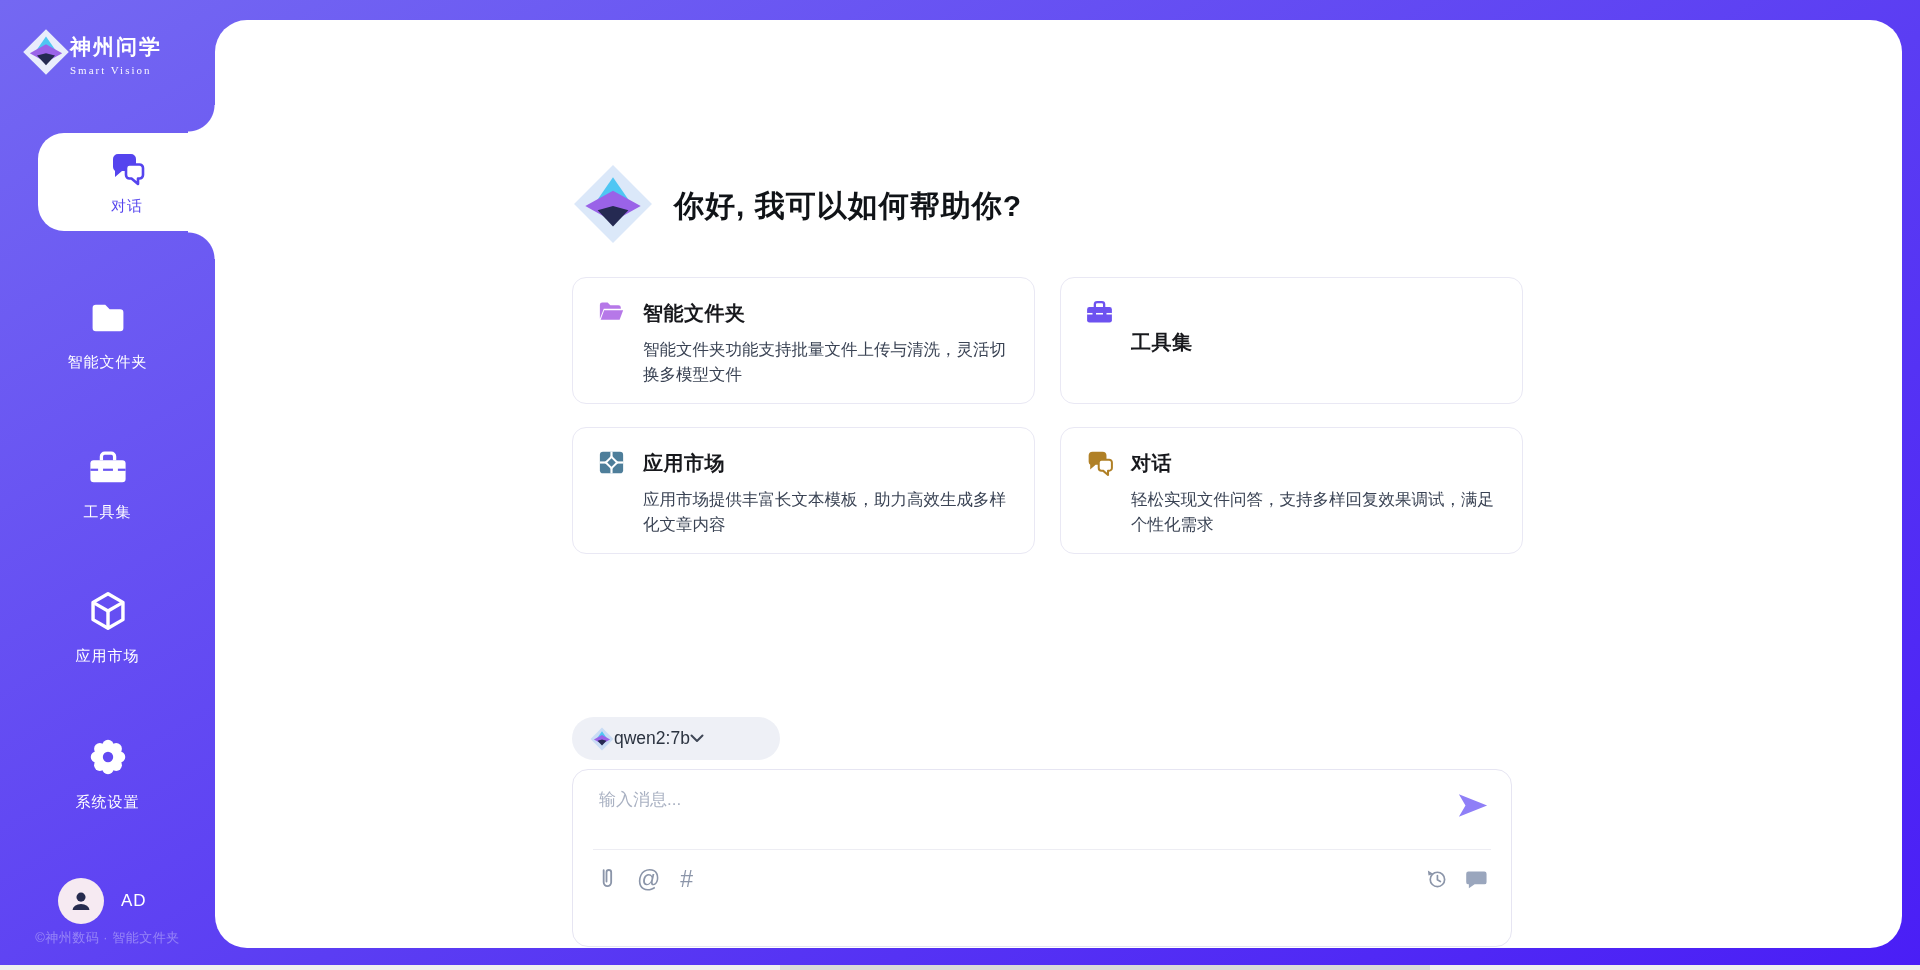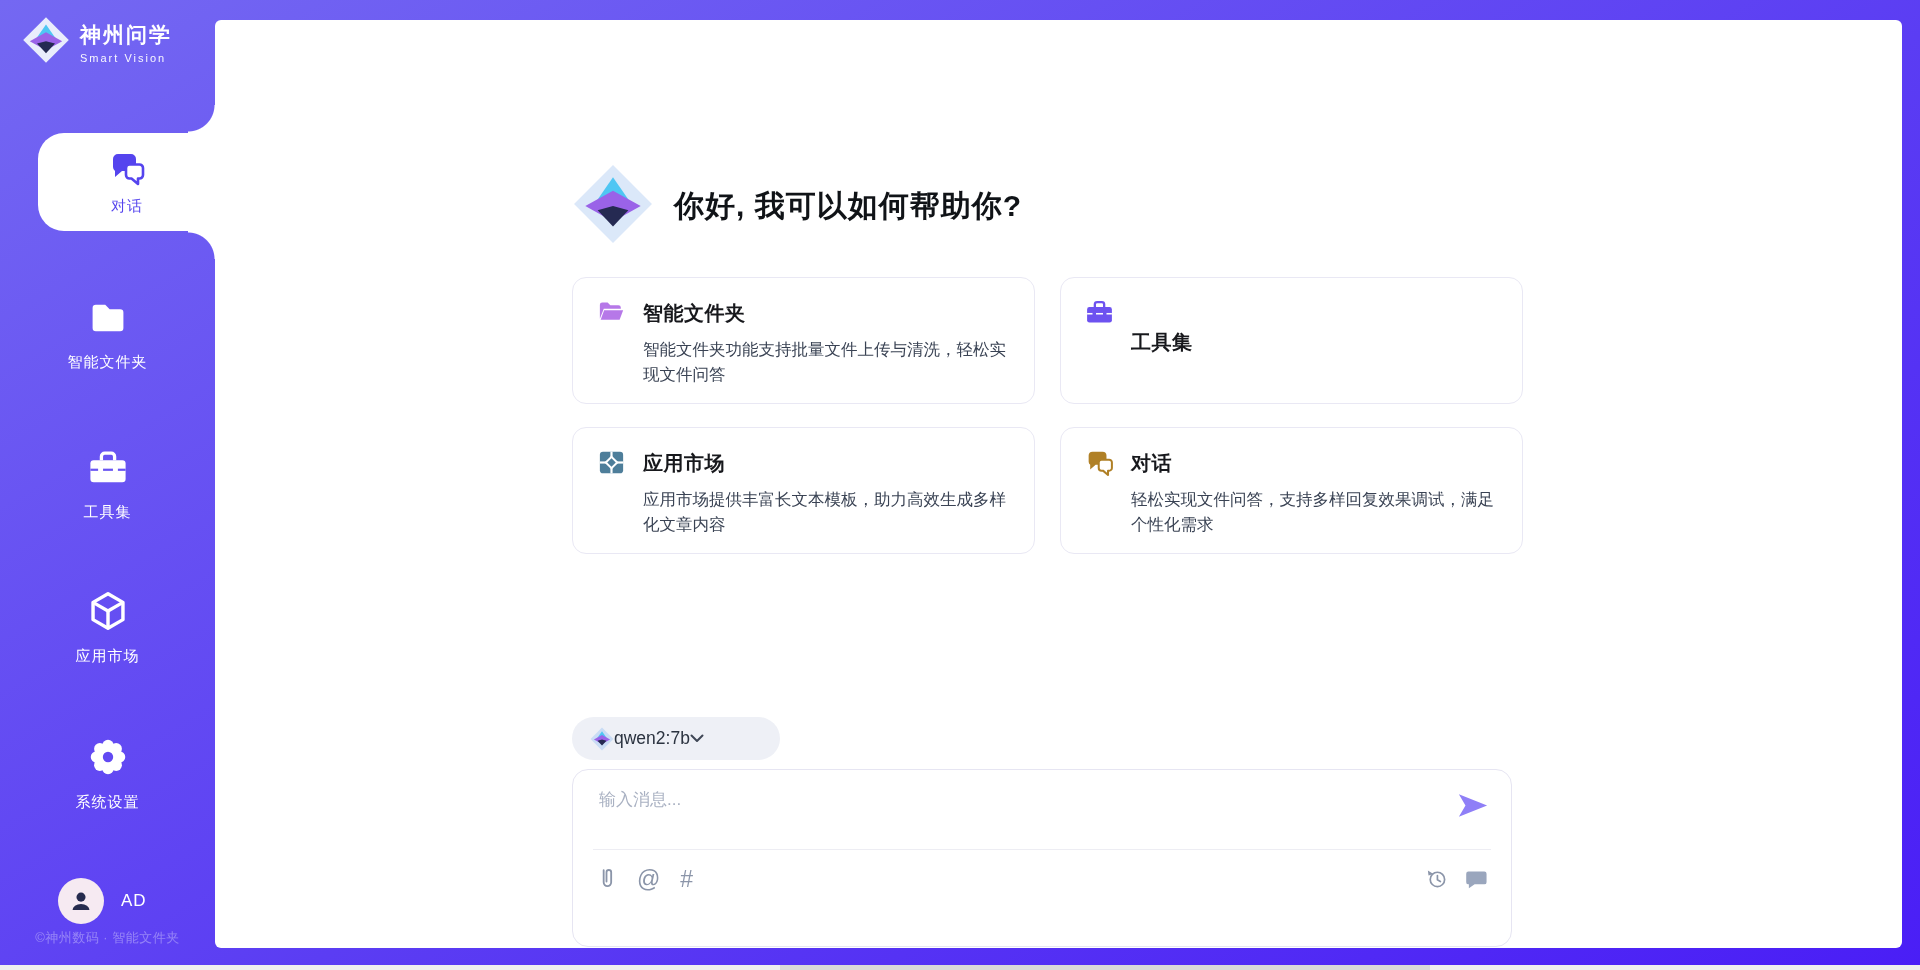--- a/index.html
+++ b/index.html
@@ -1,28 +1,28 @@
 <!DOCTYPE html>
 <html><head>
 <meta charset="utf-8">
 <style>
   html,body{margin:0;padding:0;width:1920px;height:970px;overflow:hidden;
     font-family:"Liberation Sans","DejaVu Sans",sans-serif;}
   body{position:relative;background:linear-gradient(150deg,#7468f2 0%,#5b3df3 55%,#4a1ef6 100%);}
 
   
-  .panel{position:absolute;left:215px;top:20px;width:1687px;height:928px;background:#fff;border-radius:6px;}
+  .panel{position:absolute;left:215px;top:20px;width:1687px;height:928px;background:#fff;border-radius:32px;}
 
   
   .scrollstrip{position:absolute;left:0;bottom:0;width:1920px;height:5px;background:#efefef;}
   .scrollthumb{position:absolute;left:780px;top:0;width:650px;height:5px;background:#d9d9d9;}
 
   
   .sidebar{position:absolute;left:0;top:0;width:215px;height:970px;}
-  .logo{position:absolute;left:22px;top:16px;display:flex;align-items:center;gap:10px;}
+  .logo{position:absolute;left:22px;top:28px;display:flex;align-items:center;font-family:Liberation Serif, serif;}
   .logo-text{display:flex;flex-direction:column;color:#fff;}
   .logo-title{font-size:21px;font-weight:bold;letter-spacing:2px;}
   .logo-sub{font-size:11px;letter-spacing:2px;margin-top:3px;opacity:.95;}
 
   .tab{position:absolute;top:133px;left:38px;width:178px;height:98px;background:#fff;border-radius:26px 0 0 26px;
        display:flex;flex-direction:column;align-items:center;justify-content:center;color:#5544ee;}
   .fillet-top{position:absolute;top:105px;left:188px;width:28px;height:28px;
        background:radial-gradient(circle 28px at 0 0,rgba(0,0,0,0) 0 26px,#fff 27px);}
   .fillet-bottom{position:absolute;top:231px;left:188px;width:28px;height:28px;
        background:radial-gradient(circle 28px at 0 100%,rgba(0,0,0,0) 0 26px,#fff 27px);}
@@ -193,21 +193,21 @@
   <div class="cards">
 
     <div class="card">
       <span class="card-icon" style="color: rgb(182, 120, 232);">
         <svg width="31" height="31" viewBox="0 0 40 40" fill="currentColor">
           <path d="M5 10 a3 3 0 0 1 3 -3 h7 l3.5 3.5 H29 a3 3 0 0 1 3 3 V15 H10 L5 28 z"></path>
           <path d="M10.5 17 H35 l-4.5 12.5 H6 z"></path>
         </svg>
       </span>
       <span class="card-title">智能文件夹</span>
-      <div class="card-desc">智能文件夹功能支持批量文件上传与清洗，轻松实现文件问答</div>
+      <div class="card-desc">智能文件夹功能支持批量文件上传与清洗，灵活切换多模型文件</div>
     </div>
 
     <div class="card">
       <span class="card-icon" style="color: rgb(109, 82, 240);">
         <svg width="31" height="31" viewBox="0 0 40 40">
           <defs>
               <mask id="tb2">
             <rect x="0" y="0" width="40" height="40" fill="#000"></rect>
             <rect x="4" y="13" width="32" height="20" rx="3" fill="#fff"></rect>
             <rect x="4" y="20.6" width="32" height="2" fill="#000"></rect>

